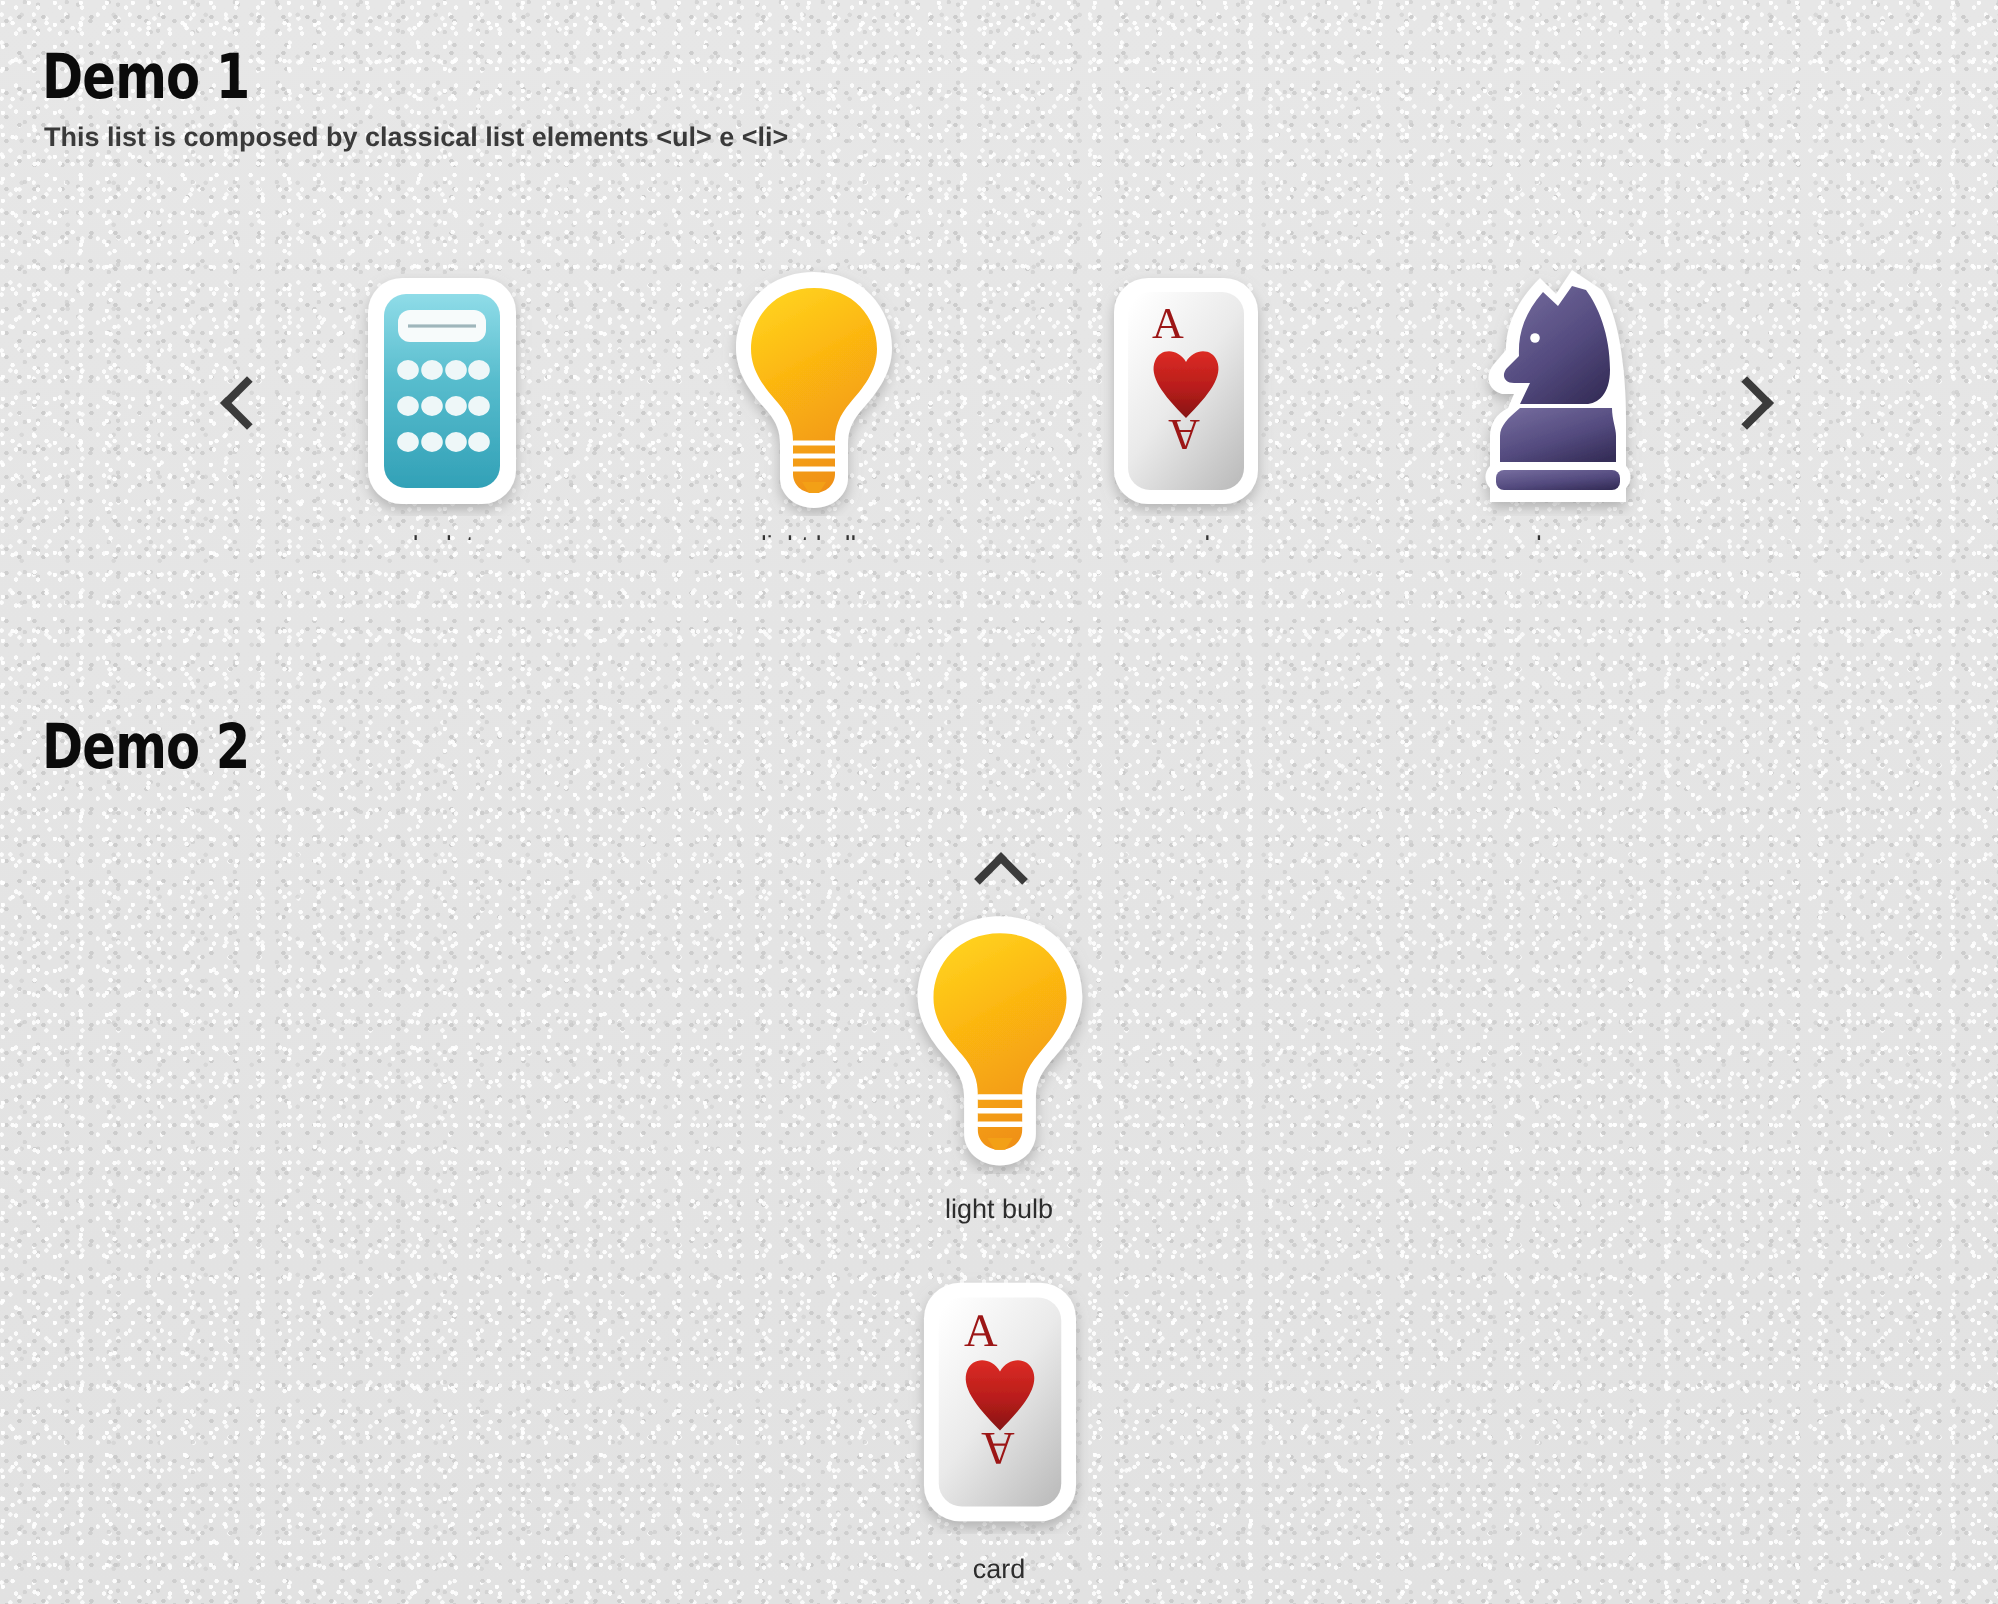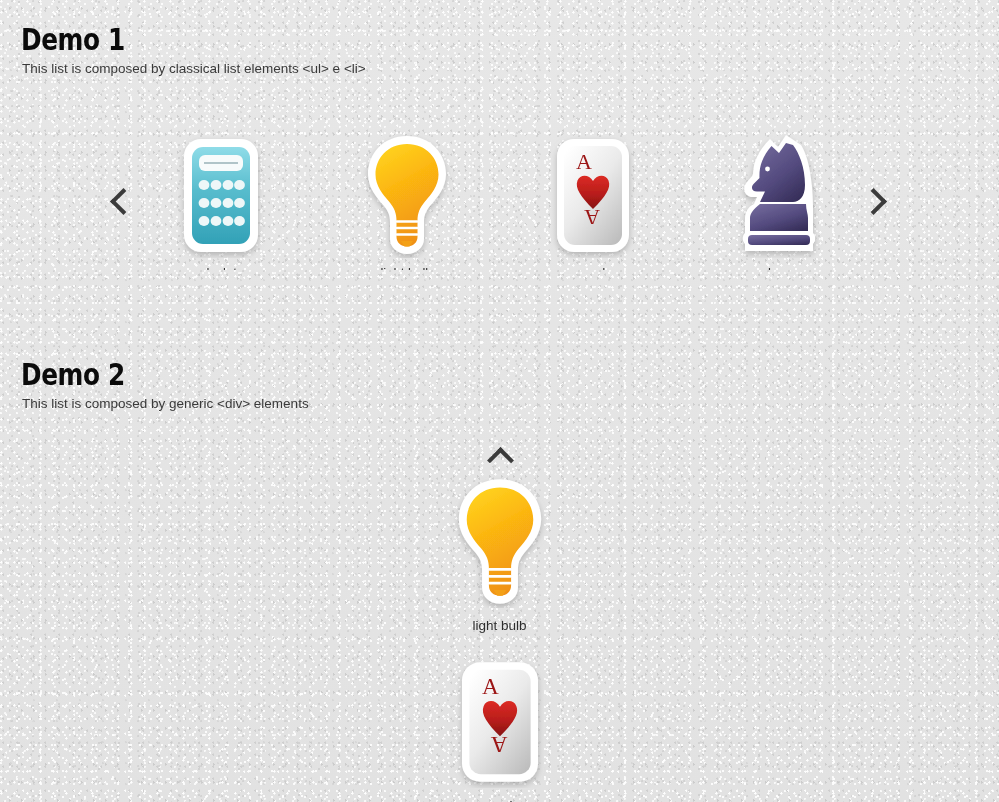--- a/index.html
+++ b/index.html
@@ -61,20 +61,21 @@
     margin: 0;
     transform: scaleX(0.80);
     transform-origin: left center;
   }
   .demo-sub {
     font-family: "Liberation Sans", sans-serif;
     font-size: 13.5px;
     line-height: 17px;
     color: #3a3a3a;
     margin: 4px 17px 0 1px;
+    font-weight: bold;
   }
 
   
   #demo1 { position: absolute; top: 22px; left: 0; width: 999px; }
   .carousel-h {
     position: relative;
     margin-top: 32px;
     height: 185px;
     display: flex;
     align-items: center;
@@ -324,21 +325,20 @@
       <div class="nav-arrow" id="arrow-next">
         <span class="chev chev-right"></span>
       </div>
 
     </div>
   </section>
 
   <section id="demo2">
     <div class="section-head">
       <h1 class="demo-title">Demo 2</h1>
-      <p class="demo-sub">This list is composed by generic &lt;div&gt; elements</p>
     </div>
 
     <div class="carousel-v">
 
       <div class="v-arrow" id="arrow-up">
         <span class="chev chev-up"></span>
       </div>
 
       <ul class="v-list">
 

